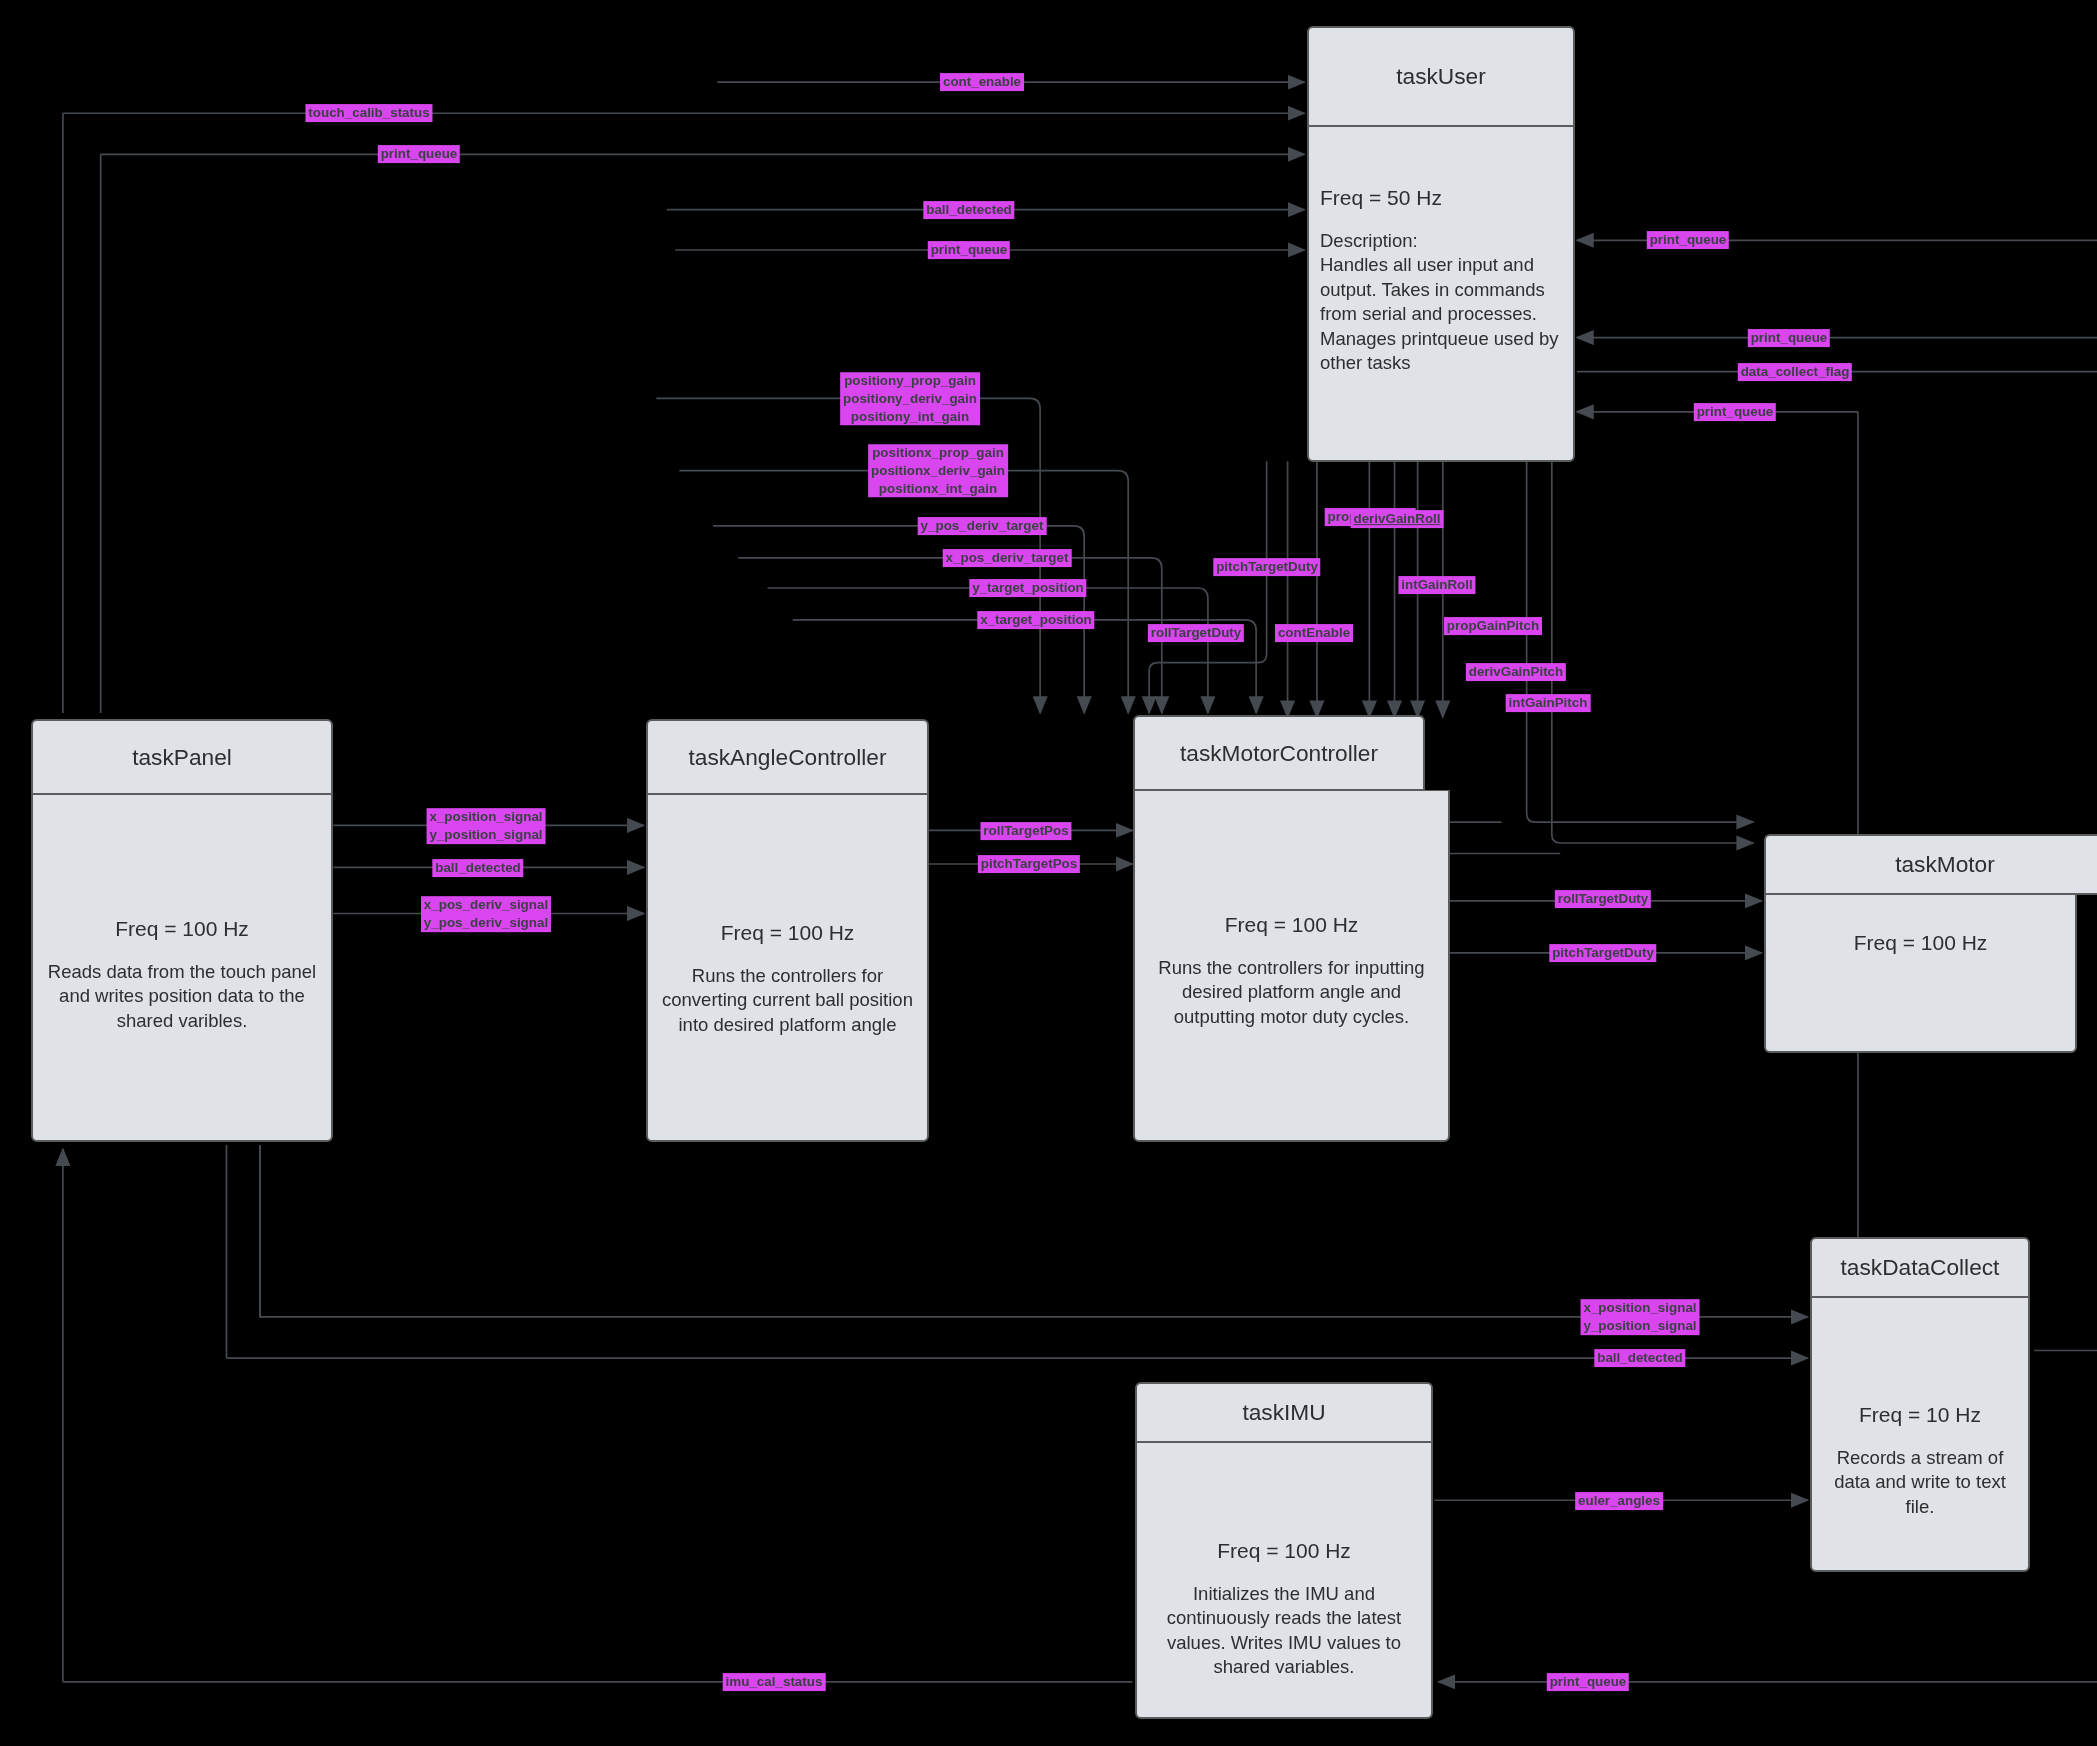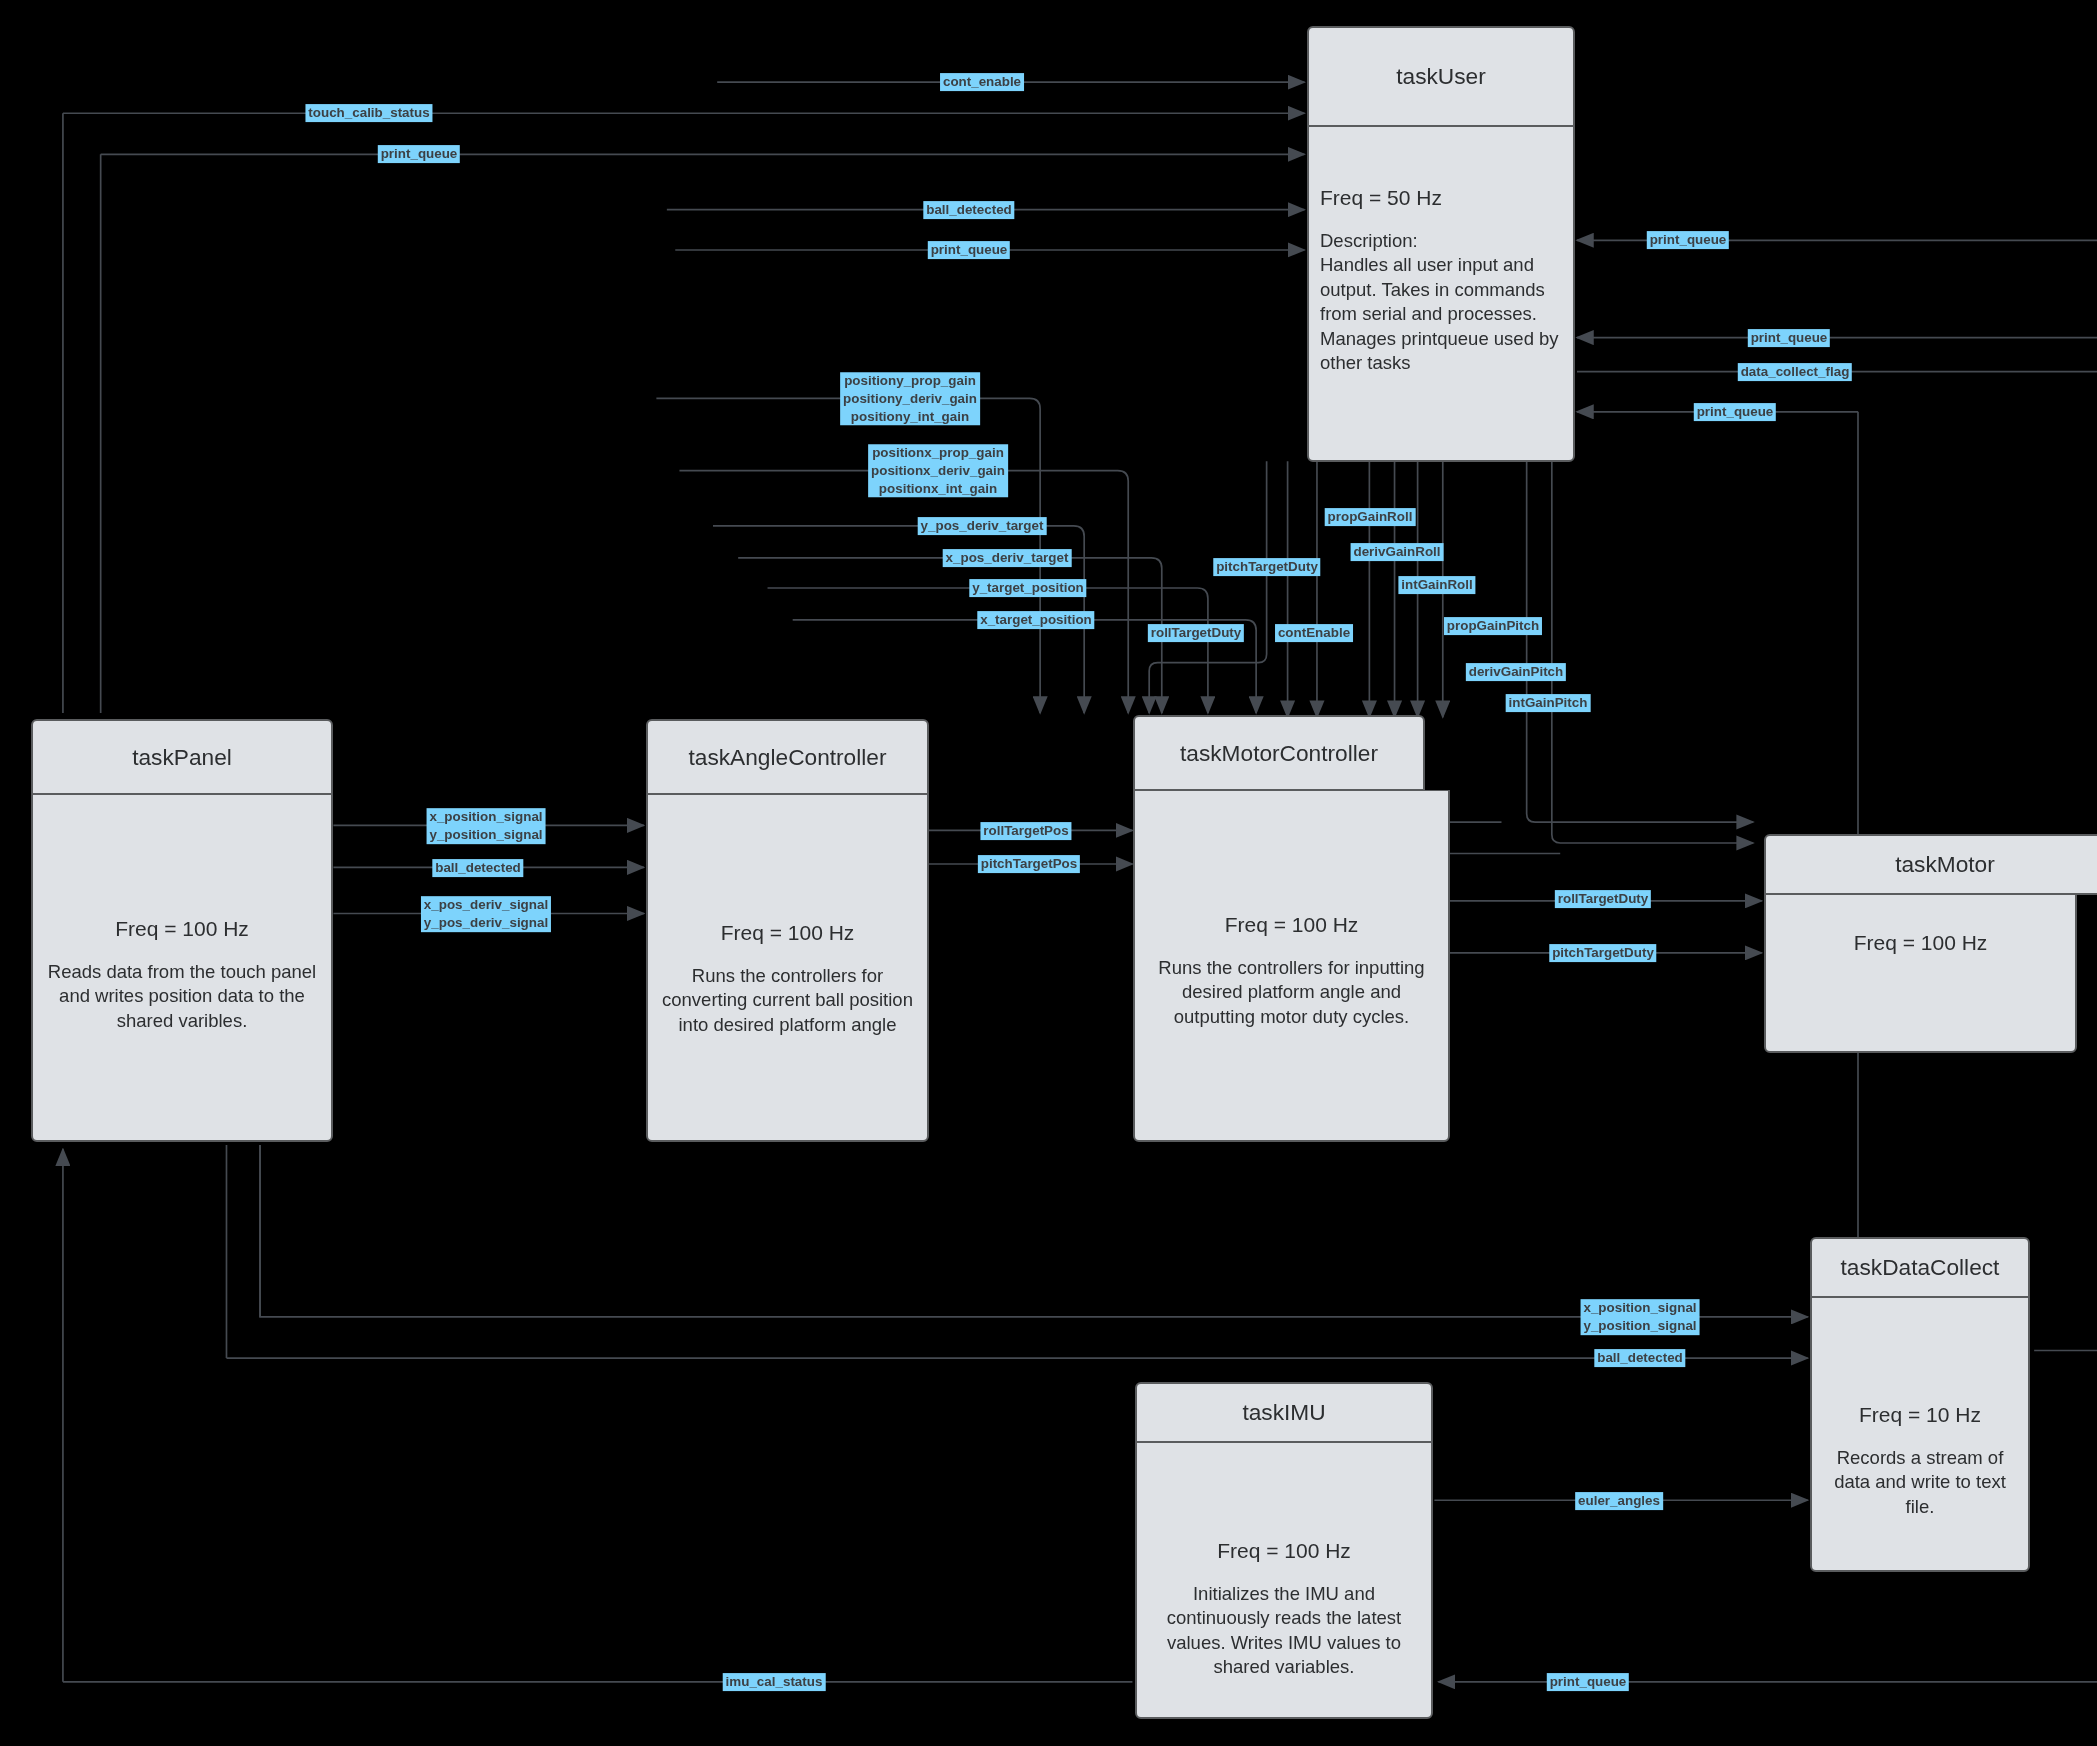--- a/index.html
+++ b/index.html
@@ -40,21 +40,21 @@
   }
   .freq{font-size:21px;margin-bottom:18.5px;}
   .desc{font-size:18.5px;line-height:1.33;}
   .body-left .node-body-inner{text-align:left;}
   .lbl{
     position:absolute;
     color:#3c4044;
     font-size:13.4px;
     font-weight:bold;
     white-space:nowrap;
-    background:#7dd3fc;
+    background:#d946ef;
     padding:0 2.9px;
     line-height:1.33;
     transform:translate(-50%,-50%);
     text-align:center;
     z-index:5;
   }
   .lbl.multi{white-space:pre;}
 </style>
 </head>
 <body>
@@ -241,21 +241,21 @@
   <div class="lbl multi" style="left:938px;top:471px;">positionx_prop_gain
 positionx_deriv_gain
 positionx_int_gain</div>
 
   <div class="lbl" style="left:982px;top:526px;">y_pos_deriv_target</div>
   <div class="lbl" style="left:1007px;top:558px;">x_pos_deriv_target</div>
   <div class="lbl" style="left:1028px;top:588px;">y_target_position</div>
   <div class="lbl" style="left:1036px;top:620px;">x_target_position</div>
 
   <div class="lbl" style="left:1370px;top:517px;">propGainRoll</div>
-  <div class="lbl" style="left:1397px;top:552px;">derivGainRoll</div>
+  <div class="lbl" style="left:1397px;top:519px;text-decoration:underline;">derivGainRoll</div>
   <div class="lbl" style="left:1267px;top:567px;">pitchTargetDuty</div>
   <div class="lbl" style="left:1437px;top:585px;">intGainRoll</div>
   <div class="lbl" style="left:1196px;top:633px;">rollTargetDuty</div>
   <div class="lbl" style="left:1314px;top:633px;">contEnable</div>
   <div class="lbl" style="left:1493px;top:626px;">propGainPitch</div>
   <div class="lbl" style="left:1516px;top:672px;">derivGainPitch</div>
   <div class="lbl" style="left:1548px;top:703px;">intGainPitch</div>
 
   <div class="lbl multi" style="left:486px;top:826px;">x_position_signal
 y_position_signal</div>

